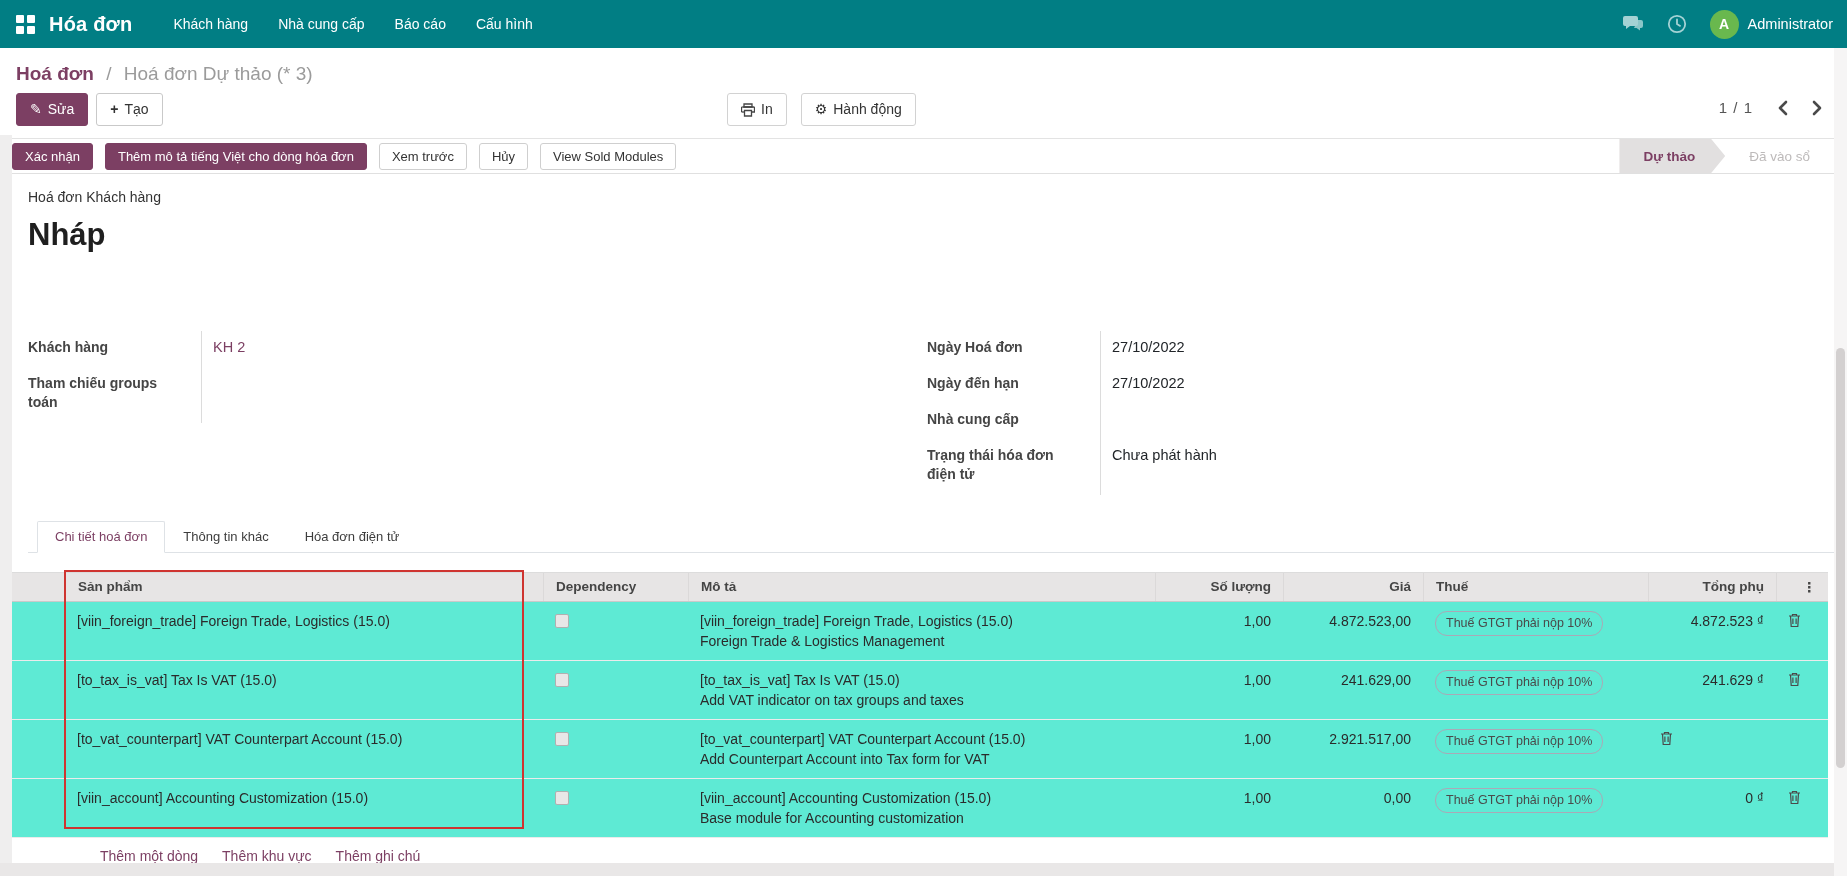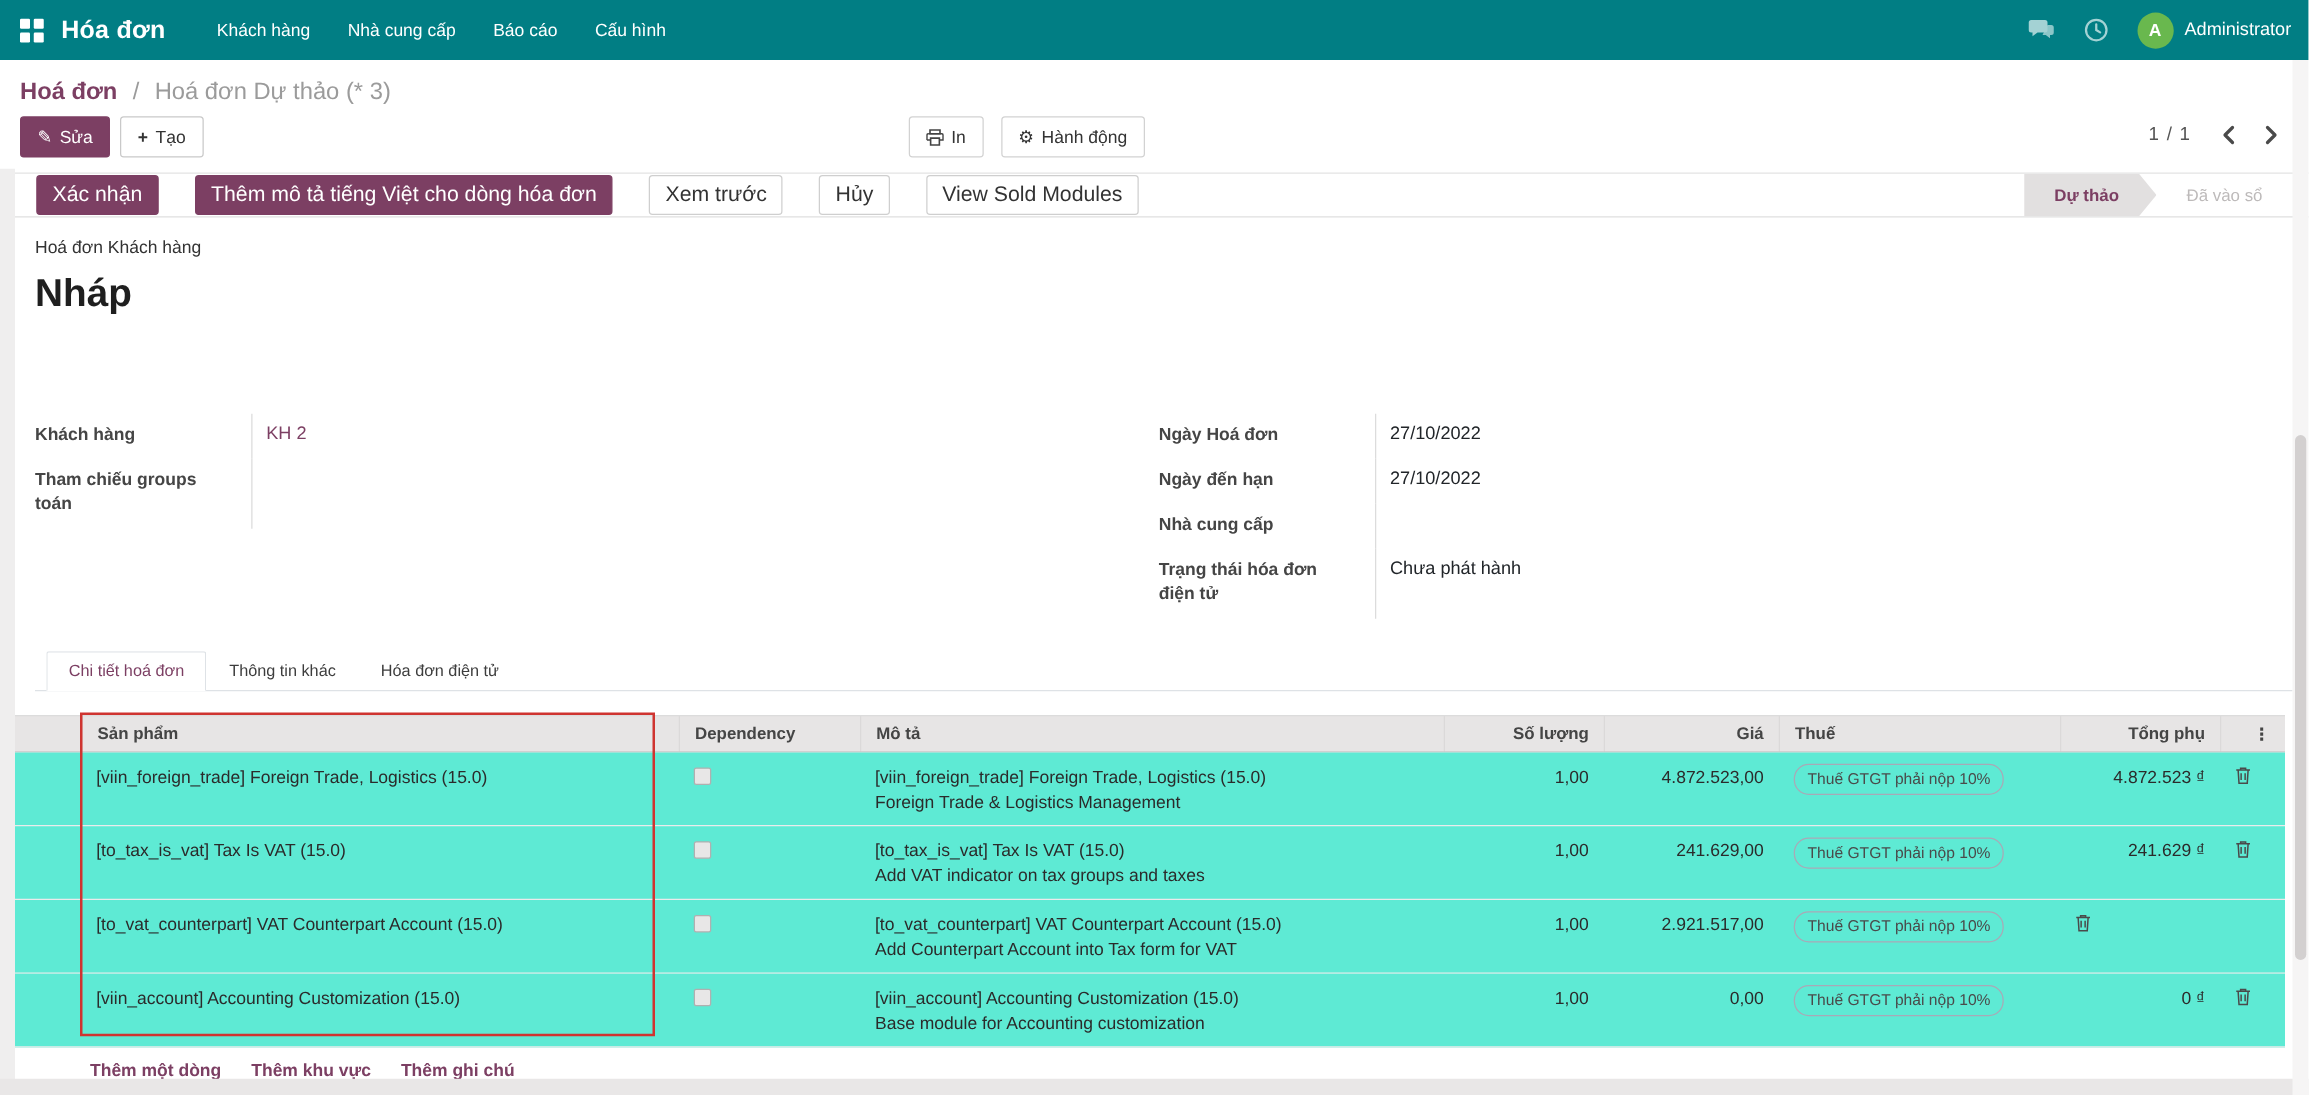--- a/index.html
+++ b/index.html
@@ -29,21 +29,21 @@
   .btn-primary { background:#7c3f63; border-color:#7c3f63; color:#fff; }
   .btn-secondary { border-color:#c9c9c9; }
   .btn-ghost { border-color:#d2d2d2; }
   .center-btns { position:absolute; left:727px; top:6px; display:flex; gap:14px; }
   .pager { position:absolute; right:24px; top:12px; display:flex; align-items:center; gap:24px; }
   .pager-count { font-size:15px; color:#555; letter-spacing:1px; }
   .pager-arrow { cursor:pointer; display:flex; align-items:center; }
 
   
   .statusbar { height:36px; border-top:1px solid #e3e3e3; border-bottom:1px solid #e0e0e0; display:flex; align-items:center; padding-left:12px; background:#fff; }
-  .sb-btn { font-size:17px; padding:5px 12px; border-radius:3px; border:1px solid transparent; background:#fff; color:#333; cursor:pointer; margin-right:12px; white-space:nowrap;margin-left:17px; }
+  .sb-btn { font-size:13px; padding:5px 12px; border-radius:3px; border:1px solid transparent; background:#fff; color:#333; cursor:pointer; margin-right:12px; white-space:nowrap; }
   .sb-primary { background:#7c3f63; border-color:#7c3f63; color:#fff; }
   .sb-secondary { border-color:#cfcfcf; }
   .states { margin-left:auto; display:flex; align-items:stretch; height:100%; margin-right:13px; }
   .state { font-size:13.5px; display:flex; align-items:center; padding:0 24px; color:#bdbaba; cursor:pointer; }
   .state.active { background:#e2e0e0; color:#7c3f63; font-weight:bold; padding-right:30px; clip-path:polygon(0 0, calc(100% - 14px) 0, 100% 50%, calc(100% - 14px) 100%, 0 100%); }
 
   
   .left-strip { position:absolute; left:0; top:135px; width:12px; bottom:0; background:#efeeee; }
   .sheet { position:relative; margin-left:12px; width:1822px; background:#fff; padding:0 0 0 16px; }
   .doc-type { margin-top:15px; font-size:14px; color:#333; }
@@ -79,21 +79,21 @@
   .c-sub { width:128px; text-align:right; white-space:nowrap; }
   .c-act { width:52px; }
   .r1 { min-height:58px; } .rN { min-height:57px; }
   .checkbox { width:14px; height:14px; border:1px solid #b0b0b0; background:#e8e7e7; border-radius:2px; margin-top:3px; cursor:pointer; }
   .tag { display:inline-block; border:1px solid #a9a9b6; border-radius:12px; padding:1px 10px 2px; font-size:12.5px; color:#4a4a4a; white-space:nowrap; }
   .desc2 { color:#2b2b2b; }
   .trash { cursor:pointer; display:inline-flex; margin-top:2px; }
   .kebab { font-size:17px; font-weight:bold; color:#333; cursor:pointer; text-align:right; line-height:18px; }
   .annotation-box { position:absolute; left:52px; top:-2px; width:460px; height:259px; border:2.5px solid #cf3430; pointer-events:none; }
 
-  .t-footer { display:flex; gap:24px; padding:10px 0 4px 60px;font-weight:bold; }
+  .t-footer { display:flex; gap:24px; padding:10px 0 4px 88px; }
   .t-footer span { color:#7c3f63; font-size:14px; cursor:pointer; }
 
   .bottom-band { position:absolute; left:0; right:0; bottom:0; height:13px; background:#e9e7e7; }
 
   
   .scrollbar { position:absolute; right:0; top:48px; width:13px; bottom:0; background:#f6f5f5; }
   .scroll-thumb { position:absolute; left:2px; right:2px; top:300px; height:420px; background:#d3d0d0; border-radius:5px; cursor:pointer; }
 </style>
 </head>
 <body>

